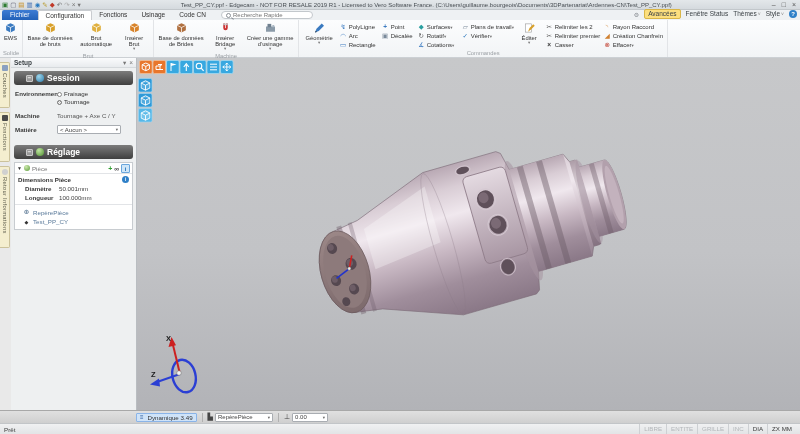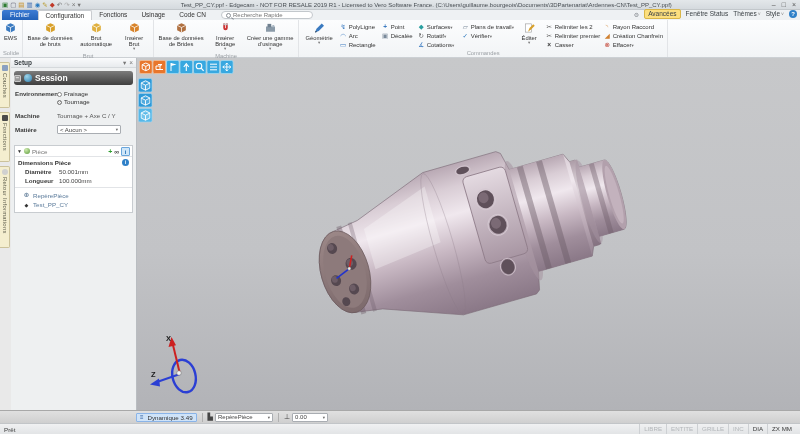--- a/index.html
+++ b/index.html
@@ -62,21 +62,21 @@
   .vtab .vicon { width:6px; height:6px; border-radius:1px; margin-bottom:2px; flex:none; }
   .vtab span { writing-mode:vertical-rl; font-size:5.8px; color:#5a5a4a; letter-spacing:.3px; }
 
   
   #setup { position:absolute; left:11px; top:0; width:126px; height:352px;
     background:#eef0f1; border-right:1px solid #b9bdc1; }
   #setup-header { height:10px; display:flex; align-items:center; font-size:6.5px; font-weight:bold;
     color:#3c4246; padding:0 3px; background:linear-gradient(#fafbfc,#e8ebee); border-bottom:1px solid #d5d9dc; }
   #setup-header .hicons { margin-left:auto; display:flex; gap:3px; color:#777; font-weight:normal; }
   .secband { margin:3px 3px 0 3px; height:14px; border-radius:3px;
-    background:linear-gradient(#7c7c7c,#3f3f3f); display:flex; align-items:center; gap:3px; padding:0 0;
+    background:linear-gradient(#7c7c7c,#3f3f3f); display:flex; align-items:center; gap:3px; padding:0 12px;
     color:#fff; font-weight:bold; font-size:8.5px; }
   .collapse-box { width:7px; height:7px; background:#9a9a9a; border:1px solid #c8c8c8; border-radius:1px;
     color:#fff; font-size:6px; line-height:5px; text-align:center; flex:none; }
   .secicon { width:8px; height:8px; border-radius:50%; flex:none; }
   .secicon.session { background:radial-gradient(circle at 35% 30%, #9fd4e8, #2d7fb0); }
   .secicon.reglage { background:radial-gradient(circle at 35% 30%, #bfe4a0, #4f8f30); }
   #session-form { padding:5px 3px 4px 4px; font-size:6.2px; color:#333; }
   .frow { display:flex; margin-bottom:4px; align-items:flex-start; }
   .flabel { width:42px; font-weight:bold; color:#3a3a3a; flex:none; }
   .radio { display:inline-block; width:5px; height:5px; border:1px solid #888; border-radius:50%;
@@ -399,20 +399,25 @@
       </div>
       <div class="frow" style="margin-top:6px">
         <span class="flabel" style="line-height:9px">Matière</span>
         <span class="selbox" id="matiere-sel">
           <span>&lt; Aucun &gt;</span>
           <span class="sar">▾</span>
         </span>
       </div>
     </div>
 
+    <div class="secband">
+      <span class="collapse-box">−</span>
+      <span class="secicon reglage"></span>
+      <span>Réglage</span>
+    </div>
     <div id="reglage-box">
       <div id="piece-row">
         <span class="exp">▼</span>
         <span class="sph"></span>
         <span>Pièce</span>
         <span id="piece-icons">
           <span id="plus-ic">+</span>
           <span id="binoc-ic">∞</span>
           <span id="info-btn">i</span>
         </span>

